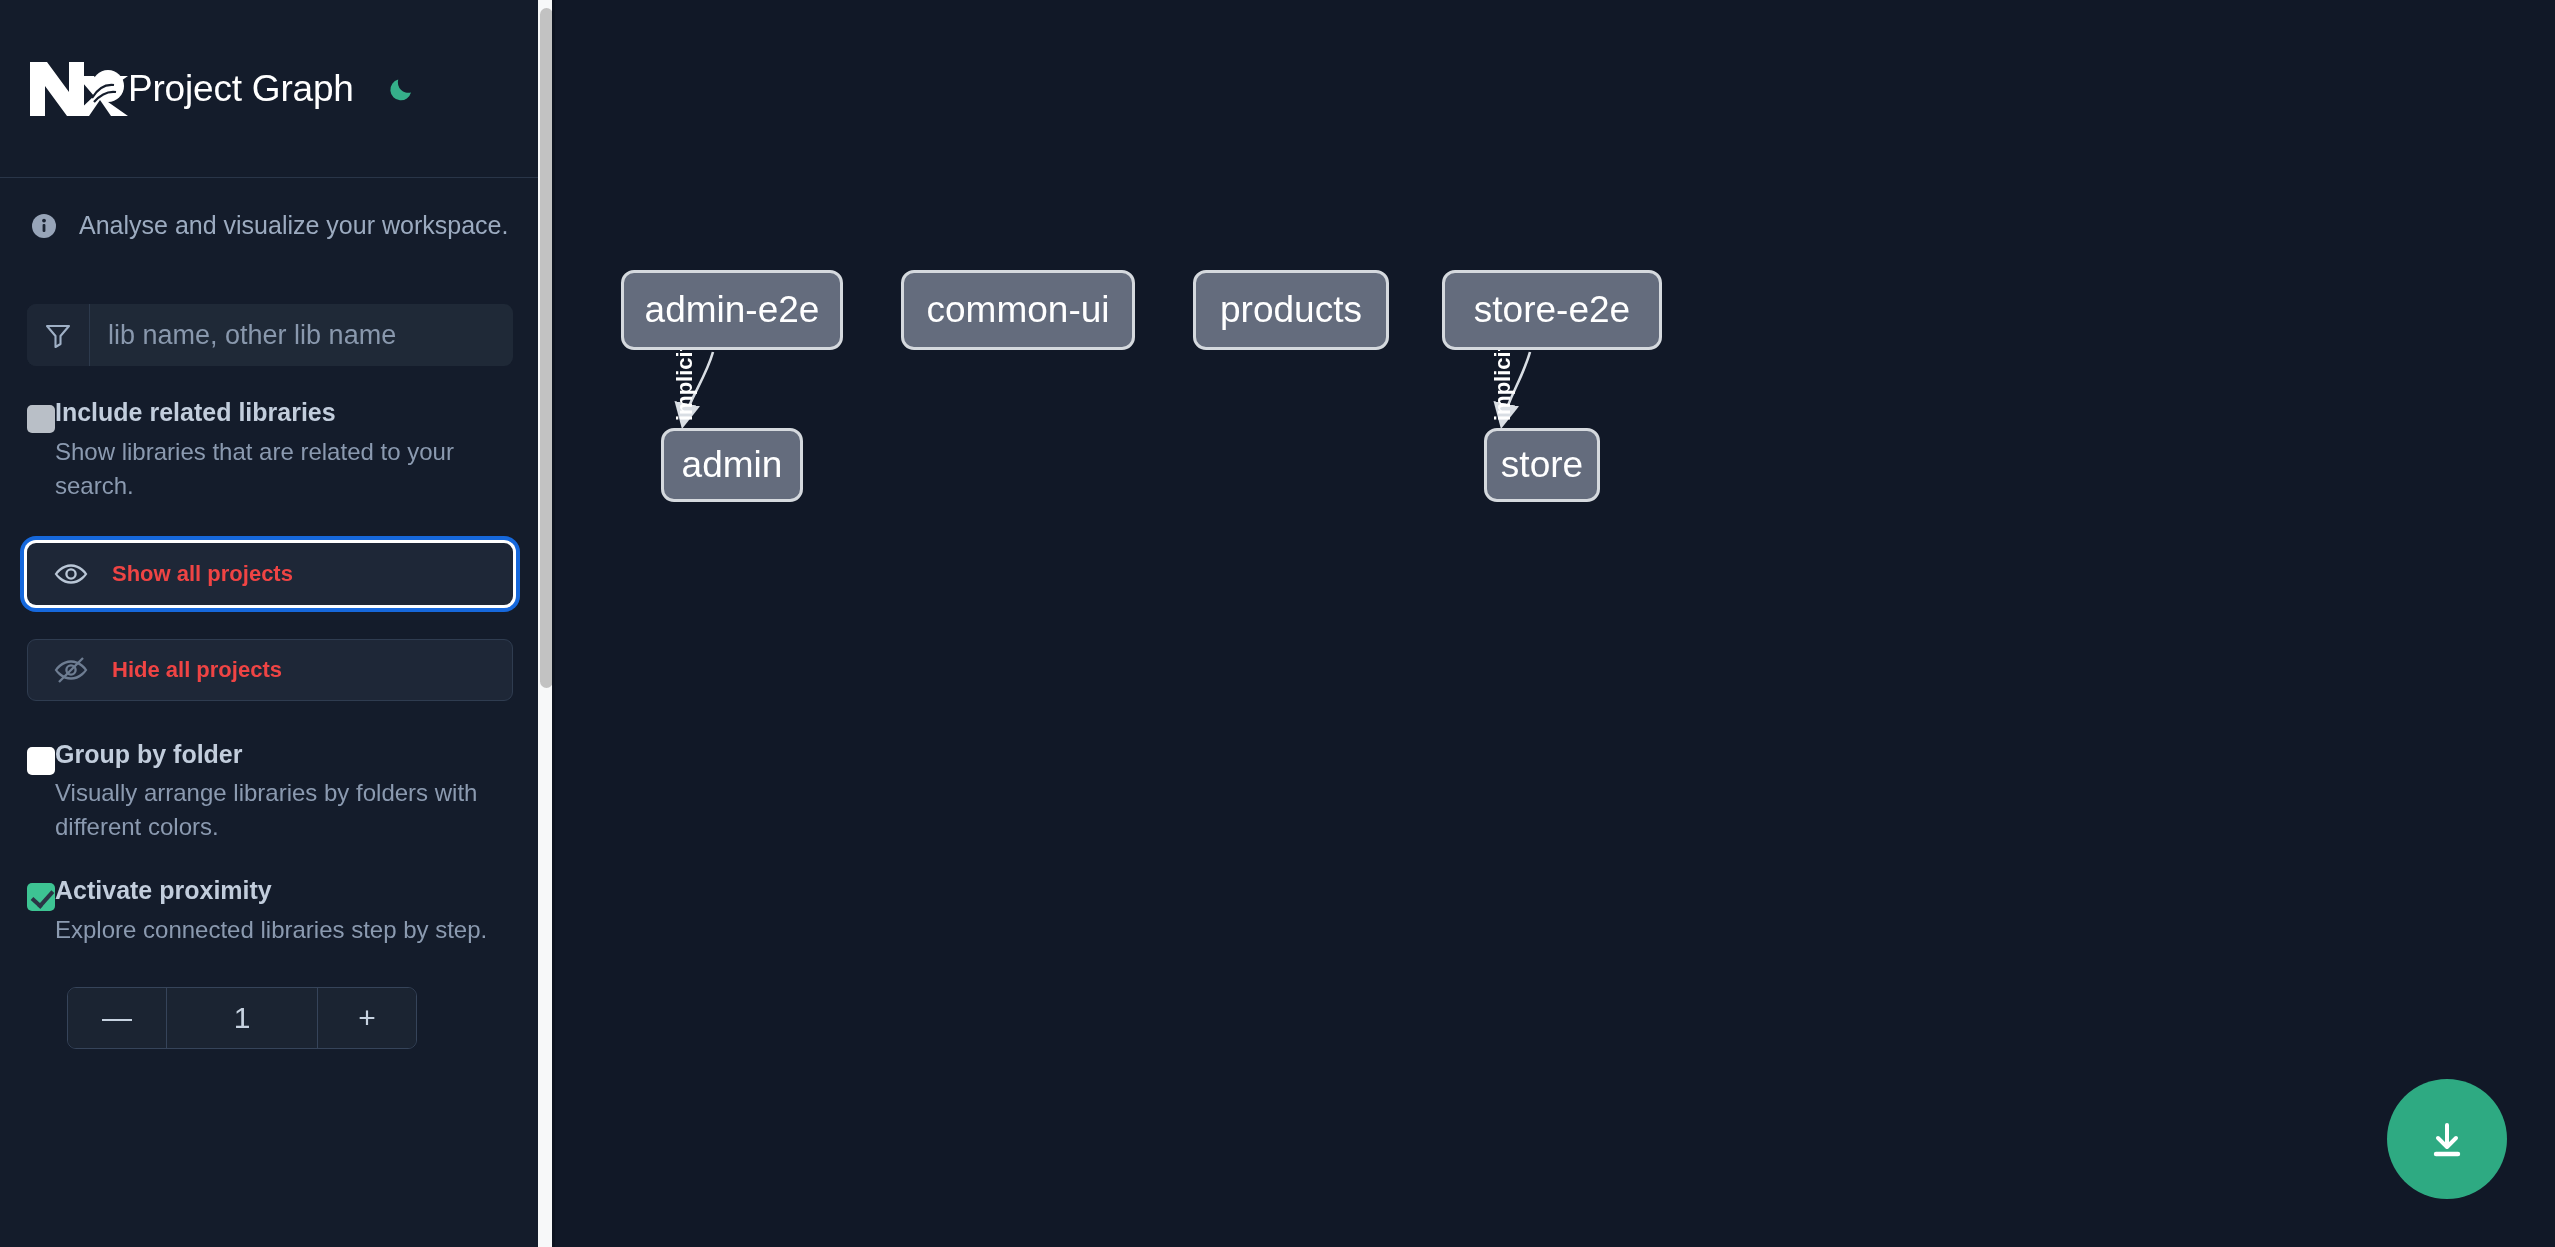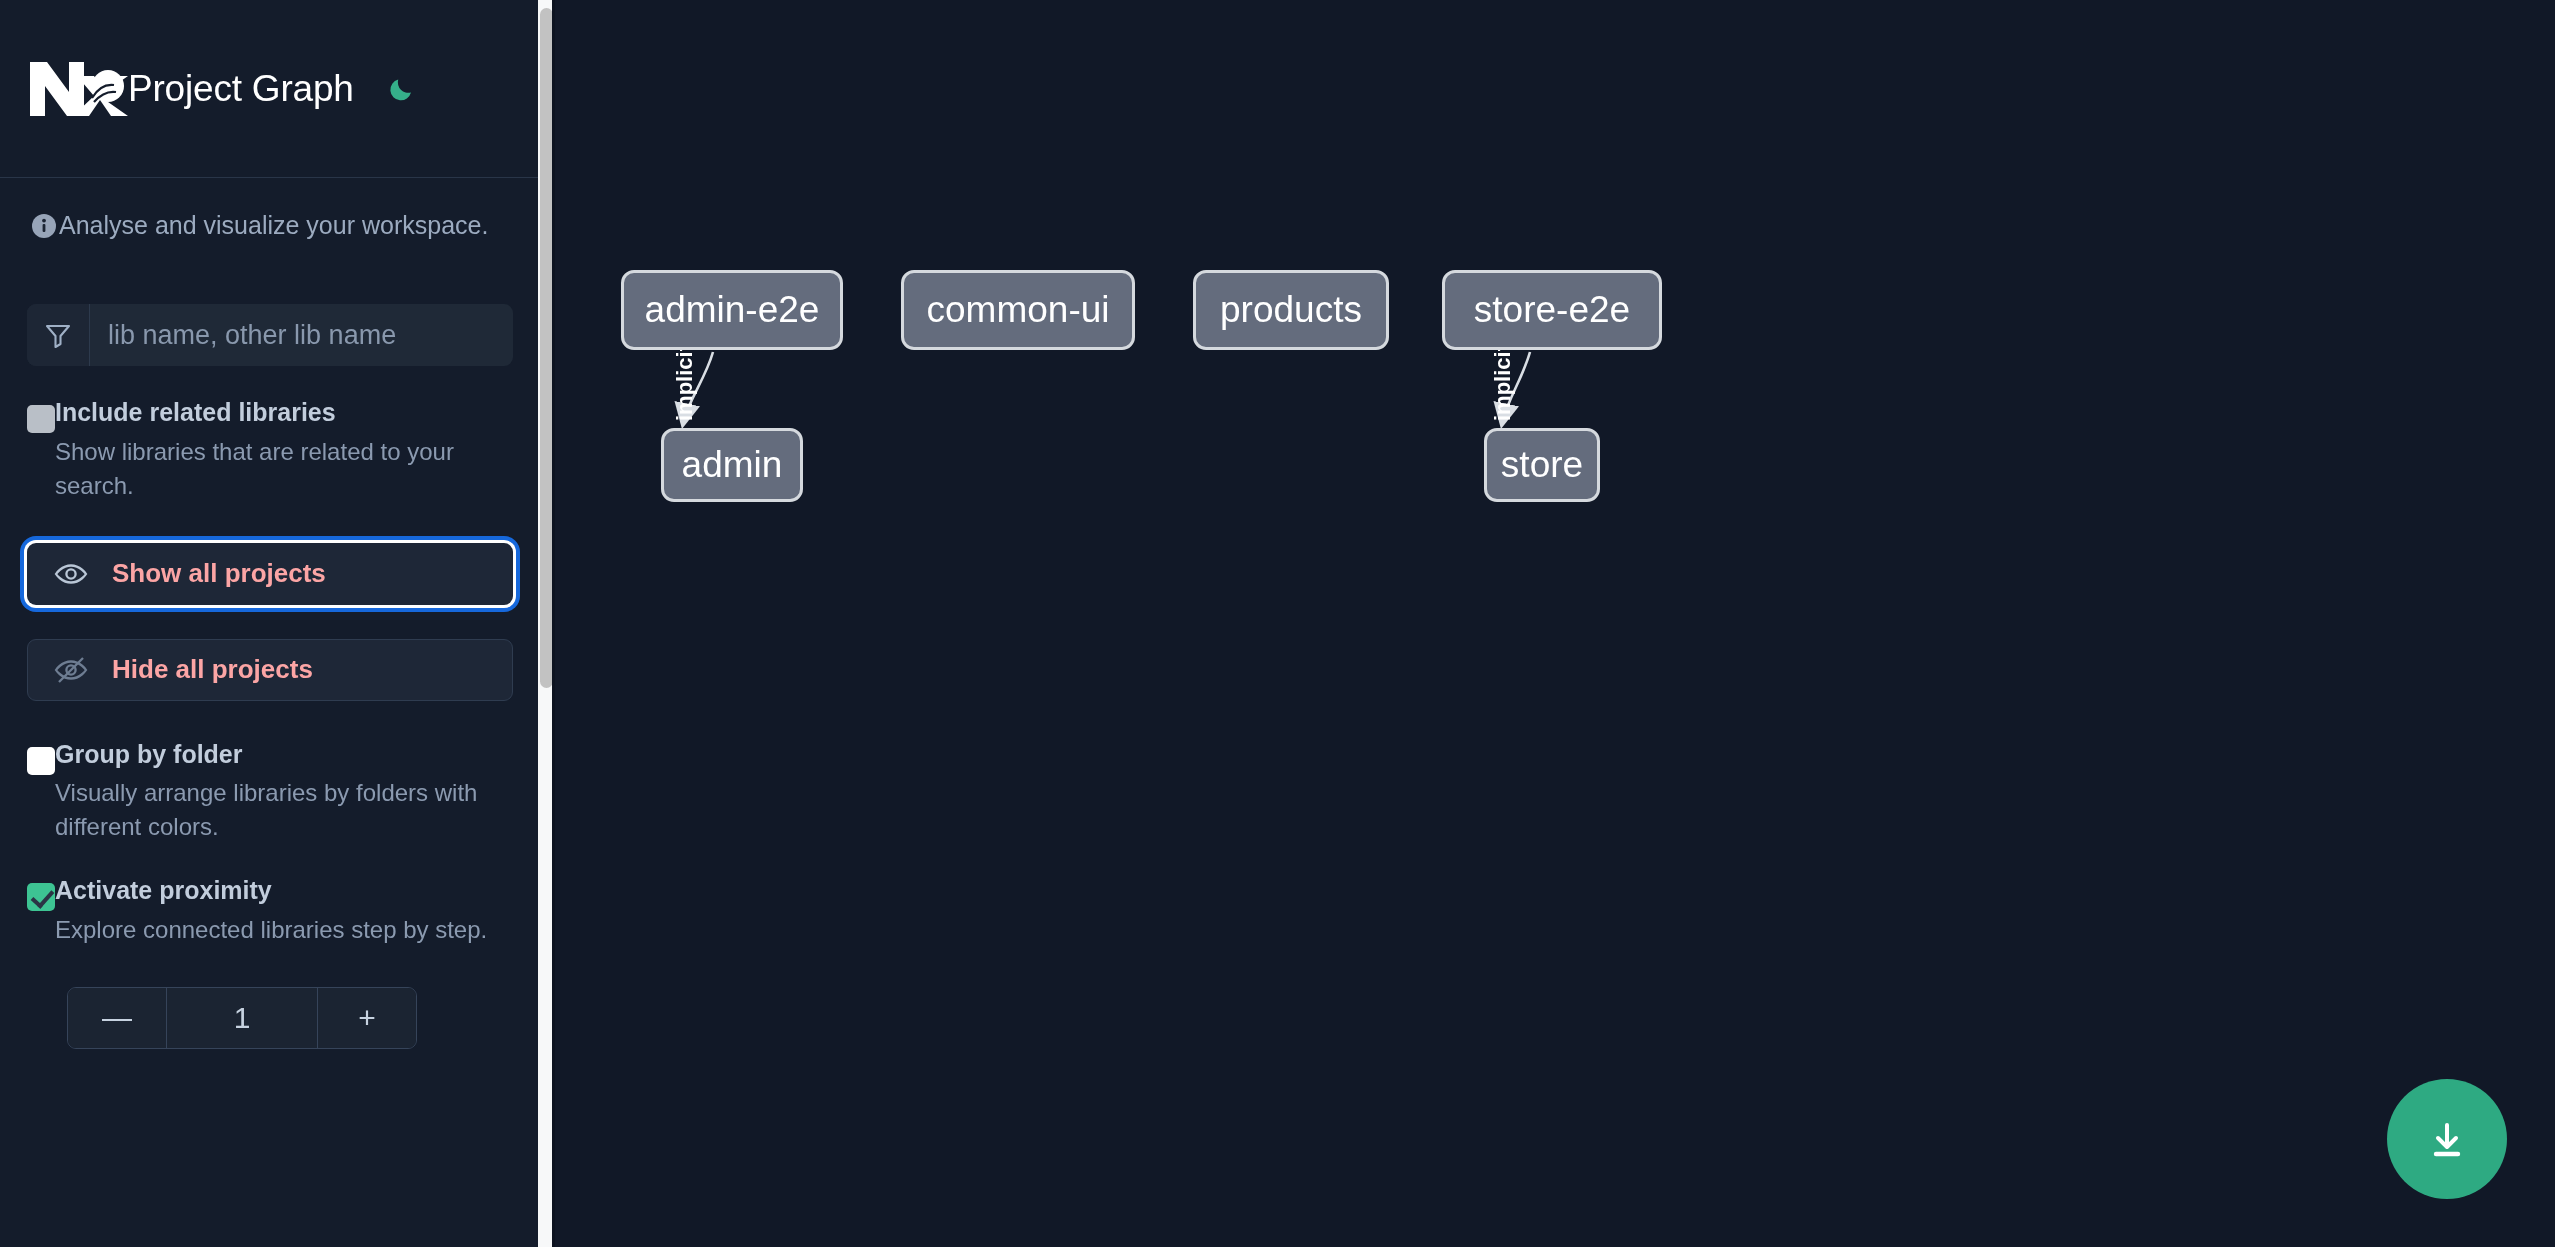--- a/index.html
+++ b/index.html
@@ -33,21 +33,21 @@
     letter-spacing: -0.2px;
     white-space: nowrap;
   }
   .theme-toggle {
     margin-left: 28px; width: 40px; height: 40px;
     display: flex; align-items: center; justify-content: center;
     cursor: pointer;
   }
 
   .tagline-row {
-    display: flex; align-items: center; gap: 1px;
+    display: flex; align-items: center; gap: 21px;
     padding: 0 30px; height: 95px;
   }
   .info-icon { width: 28px; height: 28px; flex: 0 0 28px; }
   .tagline-text { font-size: 25px; color: #9cabc0; white-space: nowrap; }
 
   .section { padding: 0 27px; }
 
   .search-box {
     display: flex; align-items: stretch;
     height: 62px;
@@ -89,21 +89,21 @@
   .check-desc { font-size: 24px; color: #8b9ab0; line-height: 1.42; margin-top: 8px; max-width: 455px; }
 
   .btn {
     position: relative;
     display: flex; align-items: center; gap: 24px;
     height: 62px; margin-top: 34px;
     padding: 0 26px;
     background: #1e2737;
     border: 1px solid #2f3c50;
     border-radius: 9px;
-    color: #fca5a5; font-size: 26px; font-weight: 700;
+    color: #ef4444; font-size: 22px; font-weight: 700;
     cursor: pointer;
   }
   .btn .bicon { width: 34px; height: 34px; flex: 0 0 34px; display: flex; align-items: center; }
   .btn.focused {
     border-color: transparent;
     box-shadow: 0 0 0 3px #ffffff, 0 0 0 7px #1668dc;
     margin-top: 40px;
   }
 
   .stepper {

